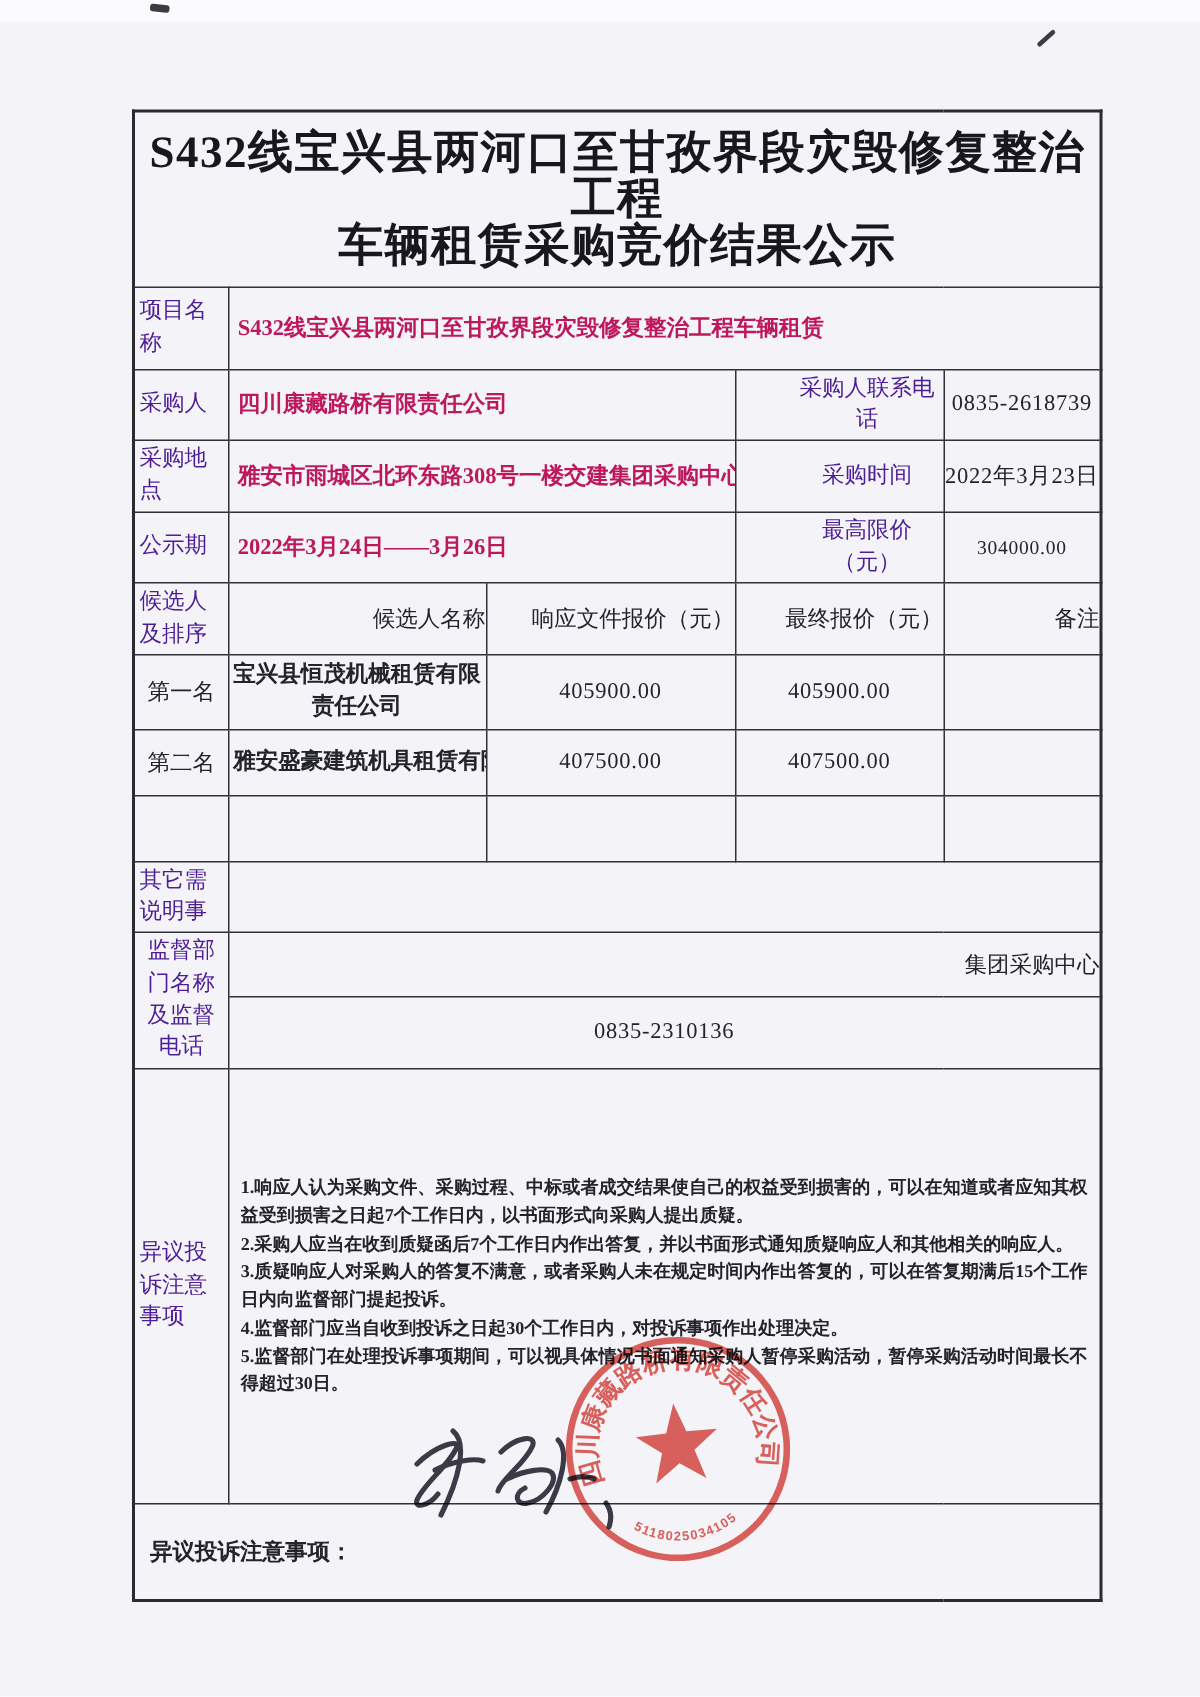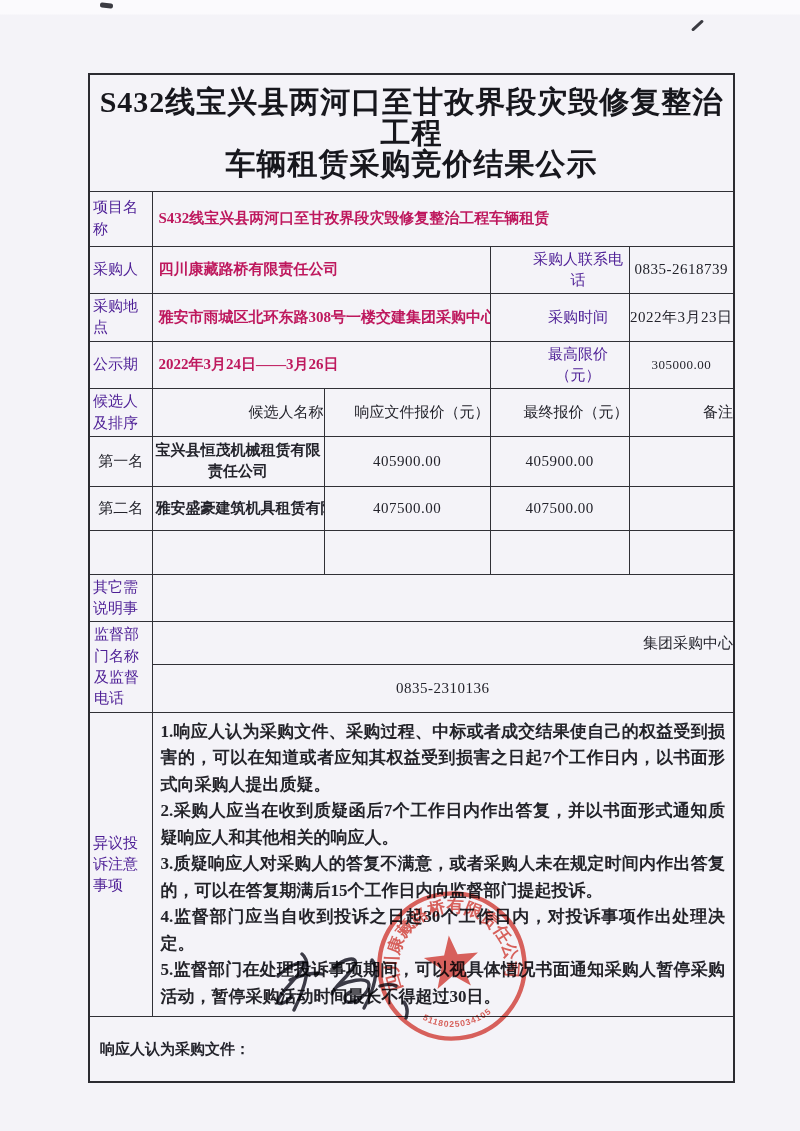--- a/index.html
+++ b/index.html
@@ -36,21 +36,21 @@
   .ctr { text-align:center;padding-left:40px; }
   .addr { font-size:14px; white-space:nowrap; letter-spacing:0; }
   .hdr { font-weight:400; text-align:right; font-size:15px; }
   .rank { text-align:center; font-size:14px; padding:2px; }
   .name { font-weight:600; text-align:center; font-size:13px; line-height:1.45; padding:2px 3px; }
   .name-nowrap { white-space:nowrap; font-size:12px; }
   .num { text-align:center; font-size:14px; letter-spacing:0.5px; font-weight:500; }
   .dept { text-align:right; font-weight:400; }
   .phone { text-align:center; font-weight:500; letter-spacing:0.5px;margin-top:42px; }
   .notes-cell { padding:6px 8px 6px 8px; }
-  .notes-cell .note-line { font-size:17px; font-weight:600; line-height:1.56; color:#232329; text-align:justify; }
+  .notes-cell .note-line { font-size:12px; font-weight:600; line-height:1.56; color:#232329; text-align:justify; }
   .sign-cell { padding-left:10px; font-weight:600; font-size:15px; }
 
   .signature-svg { position:absolute; left:268px; top:946px; width:150px; height:78px; z-index:4; mix-blend-mode:multiply; opacity:.92; }
   .seal-wrap { position:absolute; left:368px; top:878px; width:168px; height:176px; z-index:5; transform:rotate(-6deg); mix-blend-mode:multiply; opacity:.85; }
   .seal-wrap svg { width:100%; height:100%; }
 </style>
 </head>
 <body>
 
 <div class="stray stray-1"></div>
@@ -89,21 +89,21 @@
     <td class="lbl">采购地点</td>
     <td colspan="2" class="val addr">雅安市雨城区北环东路308号一楼交建集团采购中心</td>
     <td class="lbl ctr">采购时间</td>
     <td class="num">2022年3月23日</td>
   </tr>
 
   <tr style="height:36px">
     <td class="lbl">公示期</td>
     <td colspan="2" class="val">2022年3月24日——3月26日</td>
     <td class="lbl ctr">最高限价（元）</td>
-    <td class="num" style="font-size:13px">305000.00</td>
+    <td class="num" style="font-size:13px">304000.00</td>
   </tr>
 
   <tr style="height:42px">
     <td class="lbl">候选人及排序</td>
     <td class="hdr">候选人名称</td>
     <td class="hdr">响应文件报价（元）</td>
     <td class="hdr">最终报价（元）</td>
     <td class="hdr">备注</td>
   </tr>
 
@@ -130,41 +130,41 @@
     <td class="num"></td>
     <td class="num"></td>
   </tr>
 
   <tr style="height:45px">
     <td class="lbl">其它需说明事</td>
     <td colspan="4" class="val"></td>
   </tr>
 
   <tr style="height:40px">
-    <td rowspan="2" class="lbl" style="text-align:left;padding:2px 4px">监督部门名称及监督电话</td>
+    <td rowspan="2" class="lbl" style="text-align:center;padding:2px 4px">监督部门名称及监督电话</td>
     <td colspan="4" class="dept">集团采购中心</td>
   </tr>
   <tr style="height:45px">
     <td colspan="4" class="phone">0835-2310136</td>
   </tr>
 
   <tr style="height:290px">
     <td class="lbl">异议投诉注意事项</td>
     <td colspan="4" class="notes-cell">
       <div class="note-line">1.响应人认为采购文件、采购过程、中标或者成交结果使自己的权益受到损害的，可以在知道或者应知其权益受到损害之日起7个工作日内，以书面形式向采购人提出质疑。</div>
       <div class="note-line">2.采购人应当在收到质疑函后7个工作日内作出答复，并以书面形式通知质疑响应人和其他相关的响应人。</div>
       <div class="note-line">3.质疑响应人对采购人的答复不满意，或者采购人未在规定时间内作出答复的，可以在答复期满后15个工作日内向监督部门提起投诉。</div>
       <div class="note-line">4.监督部门应当自收到投诉之日起30个工作日内，对投诉事项作出处理决定。</div>
       <div class="note-line">5.监督部门在处理投诉事项期间，可以视具体情况书面通知采购人暂停采购活动，暂停采购活动时间最长不得超过30日。</div>
     </td>
   </tr>
 
   <tr style="height:65px">
     <td colspan="5" class="sign-cell">
-      <span>响应人认为采购文件：</span>
+      <span>异议投诉注意事项：</span>
     </td>
   </tr>
 </tbody>
   </table>
 
 <svg class="signature-svg" viewBox="0 0 150 78">
   <g fill="none" stroke="#2c2c38" stroke-width="3.4" stroke-linecap="round" stroke-linejoin="round">
     <path d="M10 30 C22 18 40 12 36 20 C30 32 14 44 10 54 C8 60 18 58 24 50"></path>
     <path d="M34 8 C44 16 38 40 26 64"></path>
     <path d="M22 34 C34 28 48 26 54 28"></path>

